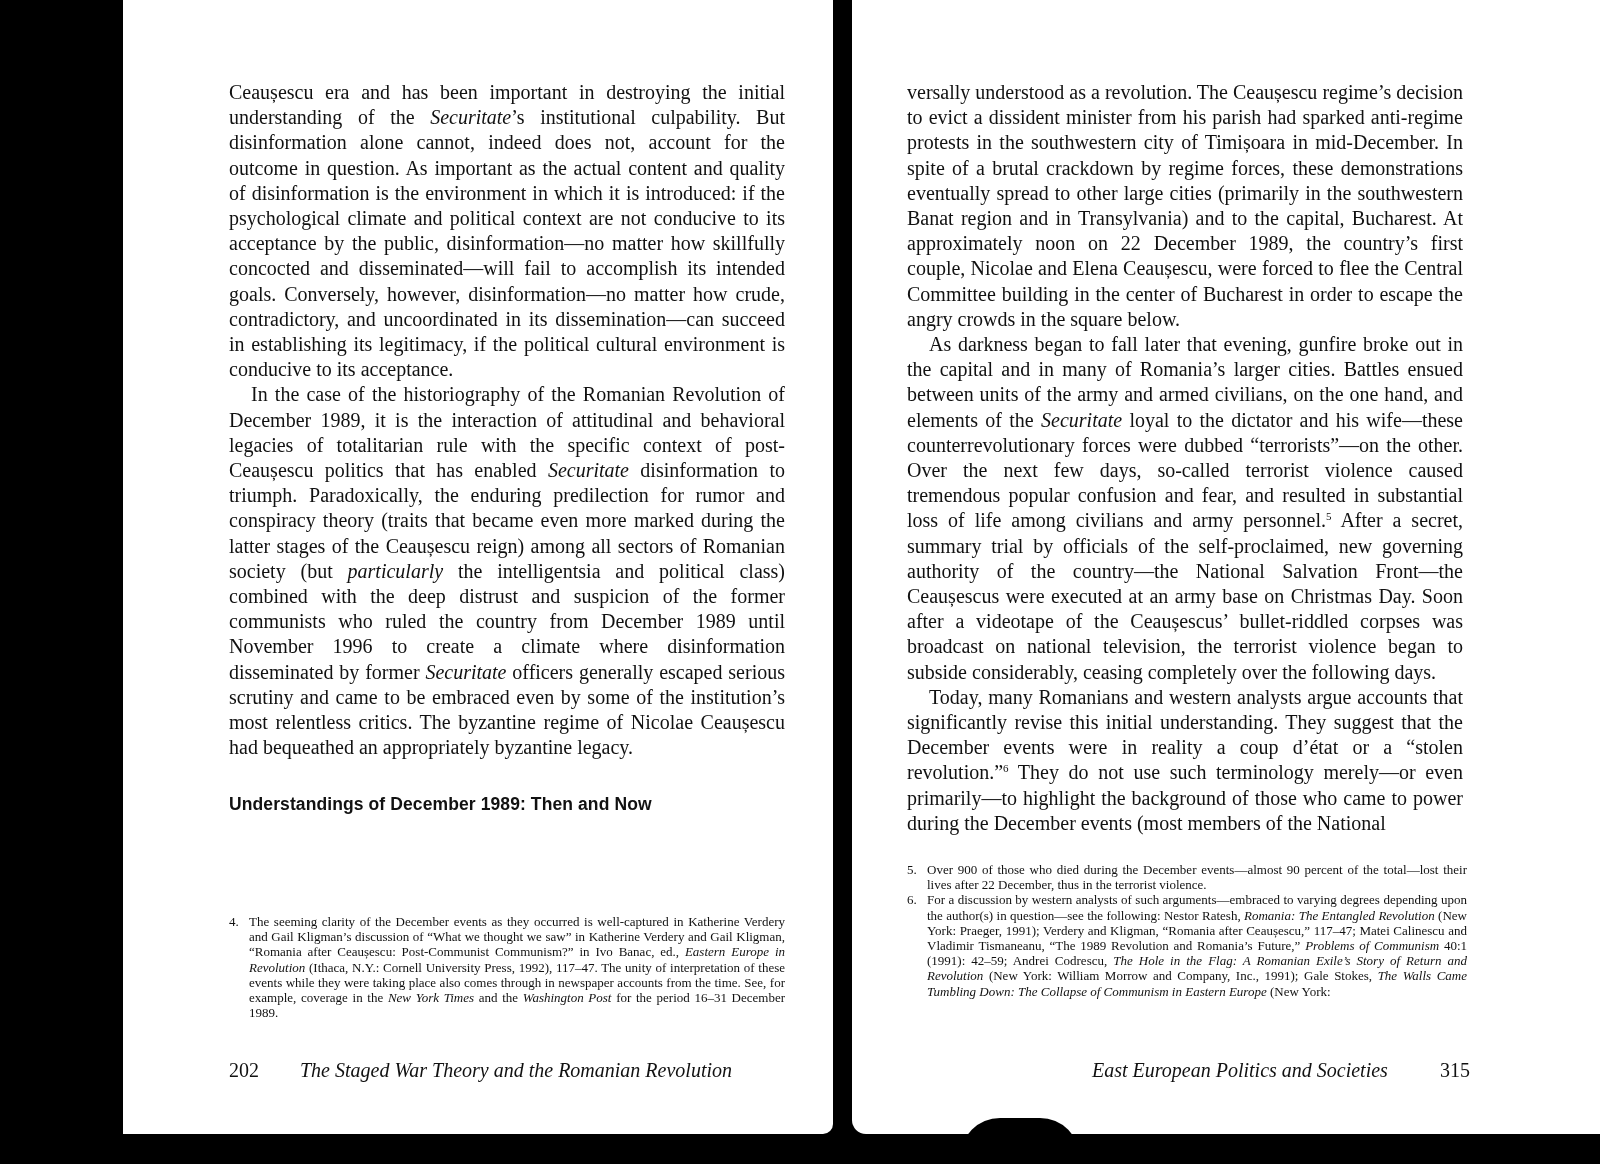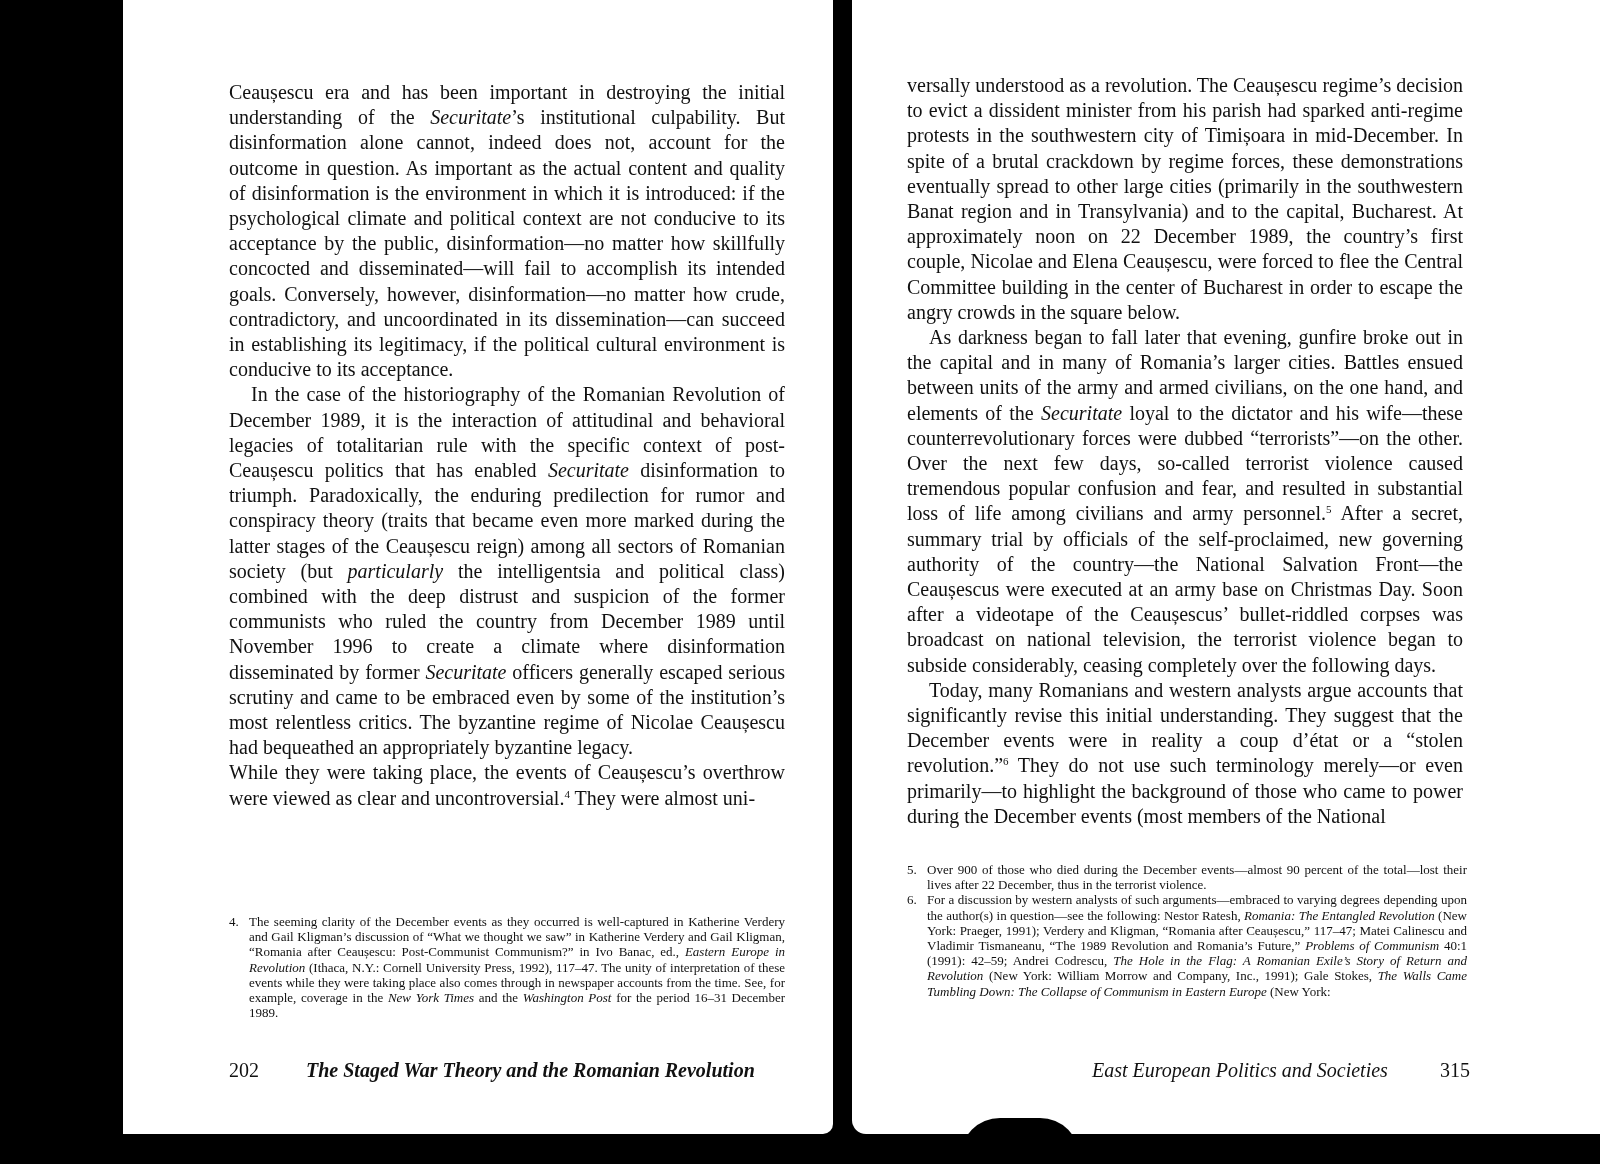--- a/index.html
+++ b/index.html
@@ -53,21 +53,21 @@
     width: 120px;
     height: 40px;
     background: #000;
     border-radius: 60px 60px 0 0;
   }
   .column {
     position: absolute;
     width: 556px;
   }
   .col-left { left: 229px; top: 80px; }
-  .col-right { left: 907px; top: 73px; }
+  .col-right { left: 907px; top: 80px; }
 
   .body-text {
     font-size: 20px;
     line-height: 25.2px;
     text-align: justify;
     margin: 0;
   }
   .para { margin: 0; }
   .para.first { text-indent: 0; }
   .para.indented { text-indent: 22px; }
@@ -104,42 +104,40 @@
 
   .running-foot {
     position: absolute;
     top: 1058px;
     font-size: 20px;
     line-height: 24px;
   }
   .rf-left { left: 229px; width: 556px; }
   .rf-right { left: 1060px; width: 410px; }
   .rf-left .pnum { position: absolute; left: 0; }
-  .rf-left .rtitle { position: absolute; left: 77px; font-style: italic; font-weight: bold; }
+  .rf-left .rtitle { position: absolute; left: 71px; font-style: italic; }
   .rf-right .rtitle { position: absolute; left: 32px; font-style: italic; }
   .rf-right .pnum { position: absolute; right: 0; }
 </style>
 </head>
 <body>
 
 <div class="scan"></div>
 
 <div class="page page-left"></div>
 <div class="page page-right"></div>
 <div class="spine"></div>
 <div class="page-blotch"></div>
 
 <div class="column col-left">
   <div class="body-text">
       <p class="para first"><span>Ceaușescu era and has been important in destroying the initial understanding of the </span><em>Securitate</em><span>’s institutional culpability. But disinformation alone cannot, indeed does not, account for the outcome in question. As important as the actual content and quality of disinformation is the environment in which it is introduced: if the psychological climate and political context are not conducive to its acceptance by the public, disinformation—no matter how skillfully concocted and disseminated—will fail to accomplish its intended goals. Conversely, however, disinformation—no matter how crude, contradictory, and uncoordinated in its dissemination—can succeed in establishing its legitimacy, if the political cultural environment is conducive to its acceptance.</span></p>
       <p class="para indented"><span>In the case of the historiography of the Romanian Revolution of December 1989, it is the interaction of attitudinal and behavioral legacies of totalitarian rule with the specific context of post-Ceaușescu politics that has enabled </span><em>Securitate</em><span> disinformation to triumph. Paradoxically, the enduring predilection for rumor and conspiracy theory (traits that became even more marked during the latter stages of the Ceaușescu reign) among all sectors of Romanian society (but </span><em>particularly</em><span> the intelligentsia and political class) combined with the deep distrust and suspicion of the former communists who ruled the country from December 1989 until November 1996 to create a climate where disinformation disseminated by former </span><em>Securitate</em><span> officers generally escaped serious scrutiny and came to be embraced even by some of the institution’s most relentless critics. The byzantine regime of Nicolae Ceaușescu had bequeathed an appropriately byzantine legacy.</span></p>
     </div>
-  <div class="body-text">
-      <p class="para first"><span>While they were taking place, the events of Ceaușescu’s overthrow were viewed as clear and uncontroversial.</span><sup>4</sup><span> They were almost uni-</span></p>
-    </div>
+  <div class="section-heading">Understandings of December 1989: Then and Now</div>
 </div>
 
 <div class="footnotes fn-left">
     <p class="fn"><span class="fn-num">4.</span><span>The seeming clarity of the December events as they occurred is well-captured in Katherine Verdery and Gail Kligman’s discussion of “What we thought we saw” in Katherine Verdery and Gail Kligman, “Romania after Ceaușescu: Post-Communist Communism?” in Ivo Banac, ed., </span><em>Eastern Europe in Revolution</em><span> (Ithaca, N.Y.: Cornell University Press, 1992), 117–47. The unity of interpretation of these events while they were taking place also comes through in newspaper accounts from the time. See, for example, coverage in the </span><em>New York Times</em><span> and the </span><em>Washington Post</em><span> for the period 16–31 December 1989.</span></p>
   </div>
 
 <div class="running-foot rf-left">
   <span class="pnum">202</span>
   <span class="rtitle">The Staged War Theory and the Romanian Revolution</span>
 </div>

